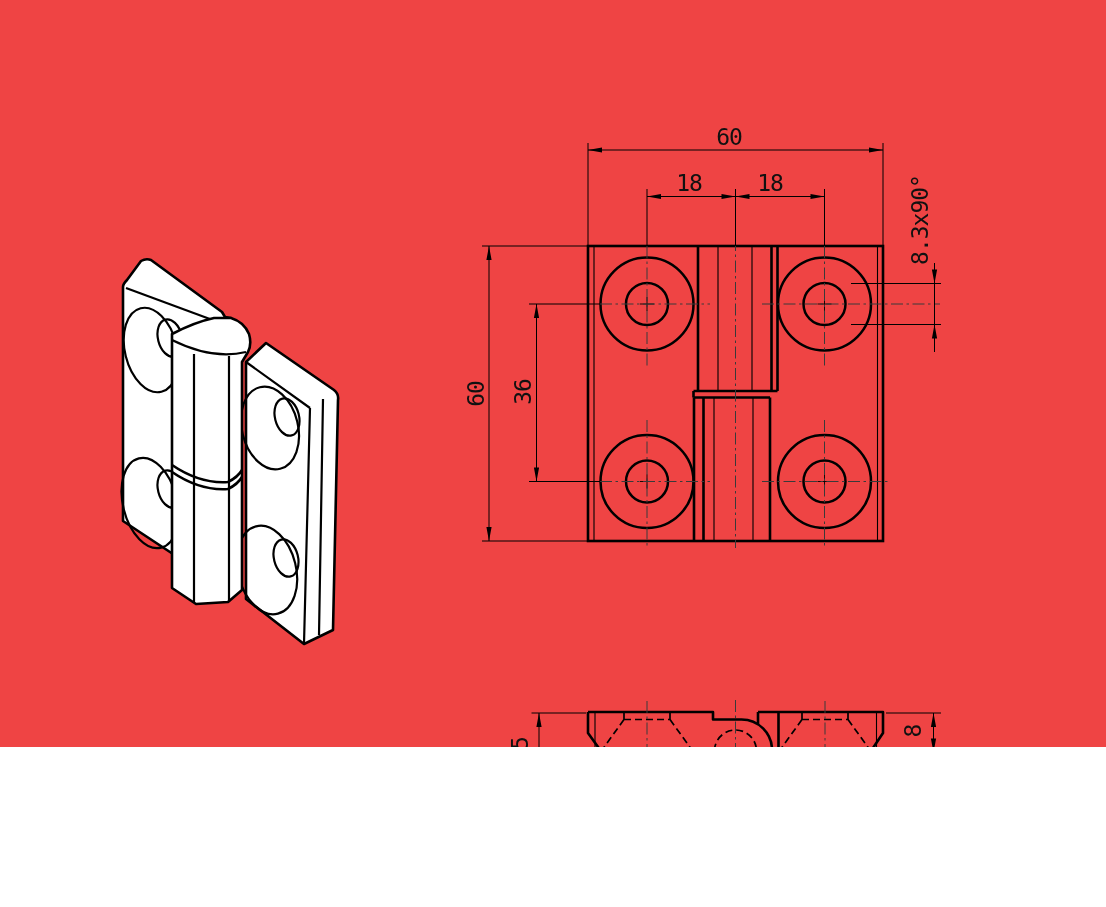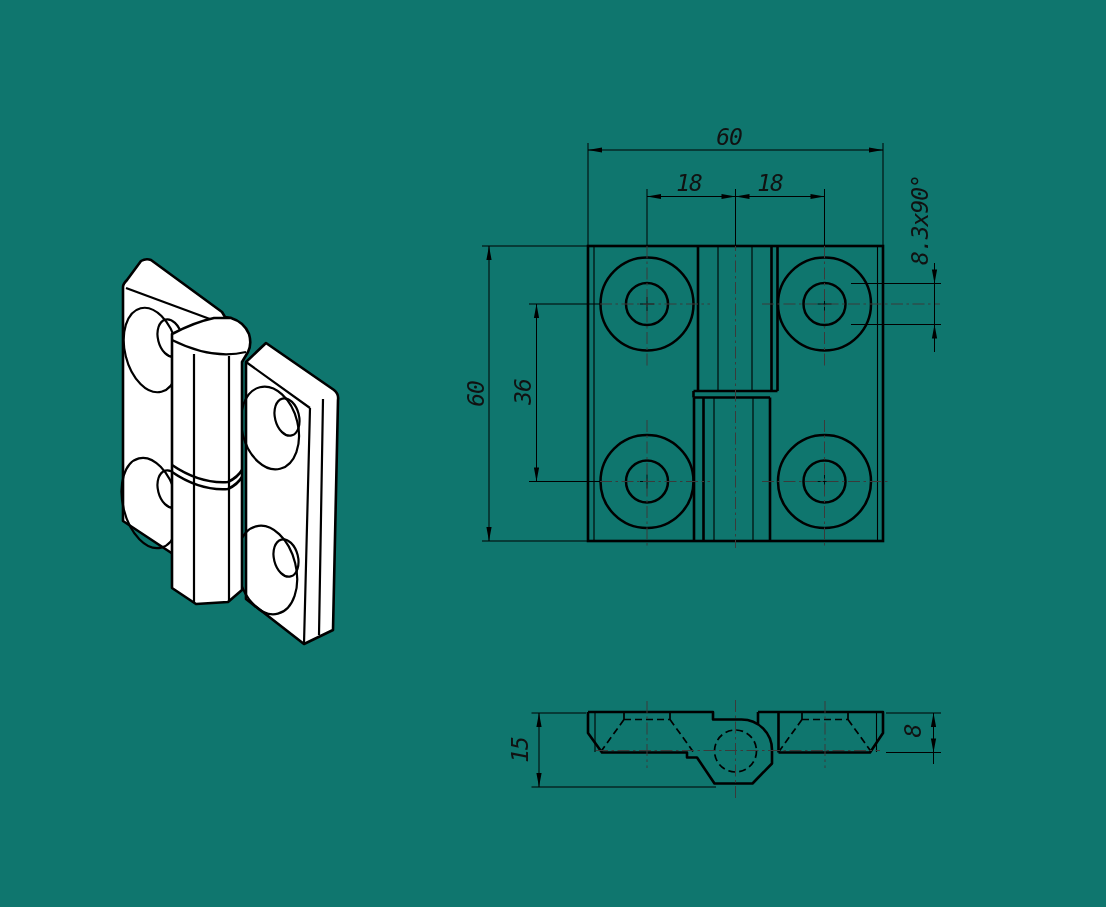--- a/index.html
+++ b/index.html
@@ -1,17 +1,17 @@
 <!DOCTYPE html>
 <html><head>
 <meta charset="utf-8">
 <style>
   html,body{margin:0;padding:0;background:#fff;}
-  .stage{position:relative;width:1106px;height:907px;background:#0f766e;overflow:hidden;
-         font-family:"DejaVu Sans Mono", monospace;font-style:italic;}
+  .stage{position:relative;width:1106px;height:747px;background:#ef4444;overflow:hidden;
+         font-family:"DejaVu Sans Mono", monospace;}
   svg{display:block}
   text.dim{font-family:"DejaVu Sans Mono", monospace;font-size:23px;fill:#111;letter-spacing:-1px;}
 </style>
 </head>
 <body>
 
 <div class="stage">
 <svg width="1106" height="907" viewBox="0 0 1106 907" xmlns="http://www.w3.org/2000/svg">
 
   <g fill="none" stroke="#000" stroke-width="2.6" stroke-linejoin="round">

